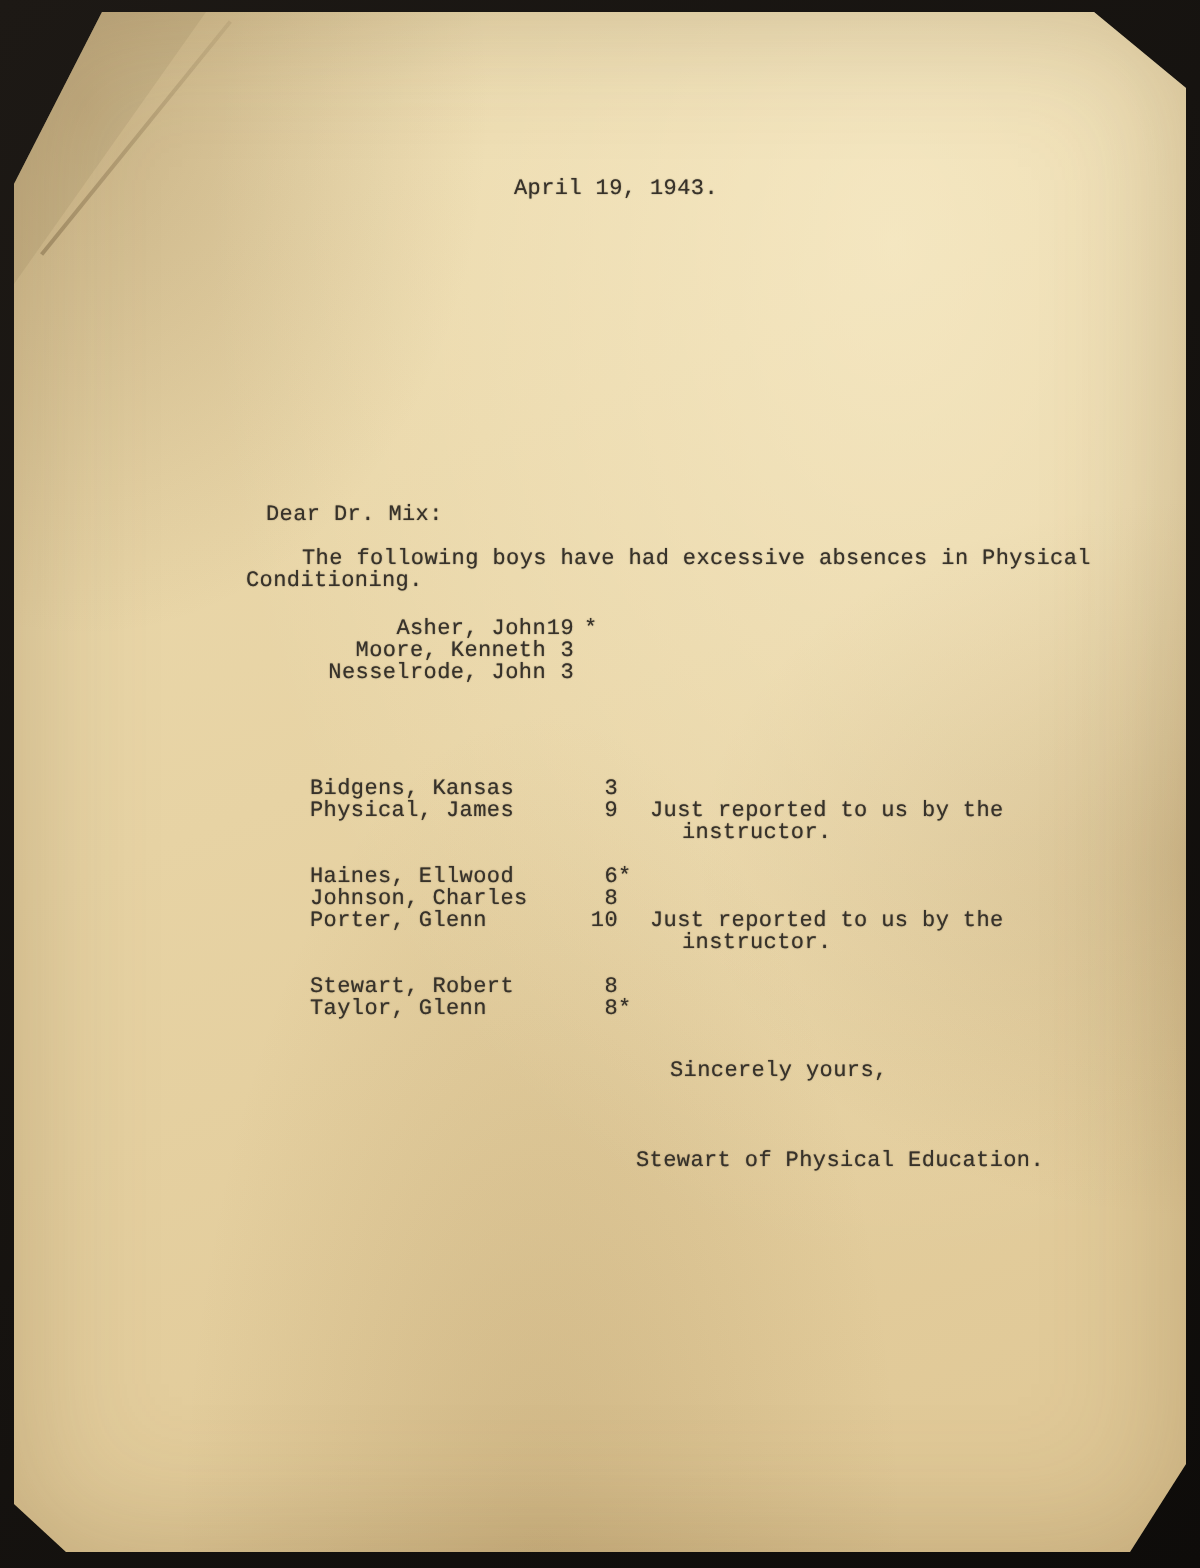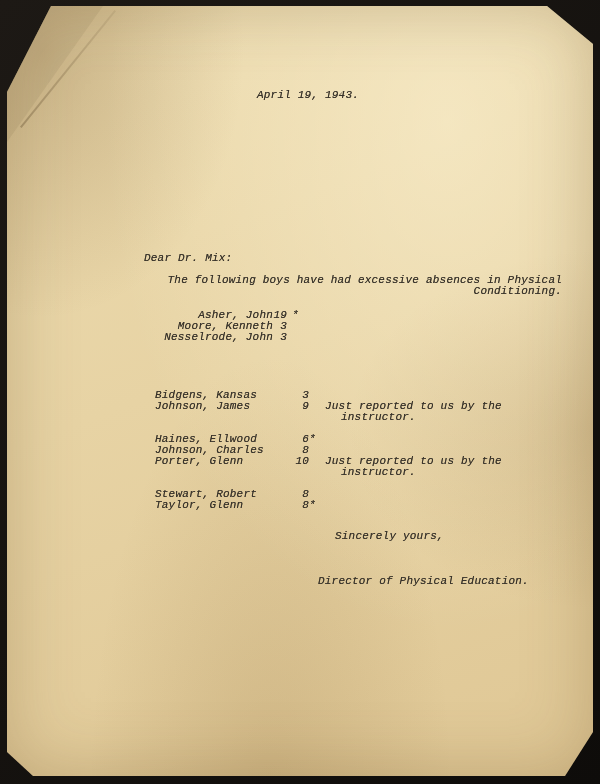--- a/index.html
+++ b/index.html
@@ -6,21 +6,20 @@
   body{
     width:600px;height:784px;
     background:#141210;
     overflow:hidden;
     position:relative;
     font-family:"Liberation Mono","DejaVu Sans Mono",monospace;
   }
   .scan-frame{
     position:absolute;left:0;top:0;width:600px;height:784px;
     background:linear-gradient(135deg,#1d1915 0%,#0e0c0a 100%);
-    font-style:italic;
   }
   .paper{
     position:absolute;left:7px;top:6px;width:586px;height:770px;
     background:
       radial-gradient(ellipse at 75% 15%, rgba(255,246,216,0.50), transparent 55%),
       radial-gradient(ellipse at 6% 6%, rgba(115,82,38,0.28), transparent 26%),
       radial-gradient(ellipse at 101% 55%, rgba(130,95,45,0.20), transparent 30%),
       radial-gradient(ellipse at 45% 104%, rgba(125,90,40,0.18), transparent 40%),
       linear-gradient(160deg,#eddcb0 0%,#e7d3a4 45%,#dfc795 100%);
     box-shadow: inset 0 0 70px rgba(110,80,35,0.30);
@@ -42,22 +41,22 @@
     position:absolute;left:0;top:0;width:600px;height:784px;
     color:#37322a;
     font-size:11px;
     line-height:11px;
     letter-spacing:0.2px;
     text-shadow:0 0 0.6px rgba(55,48,38,0.75);
   }
   .blk{position:absolute;white-space:nowrap;}
   .date-blk{left:257px;top:90px;}
   .recipient-blk{left:127px;top:201px;}
-  .salutation-blk{left:144px;top:253px;}
-  .para{left:112px;top:275px;width:450px;white-space:normal;text-indent:28px;text-align:right;}
+  .salutation-blk{left:133px;top:253px;}
+  .para{left:123px;top:275px;width:450px;white-space:normal;text-indent:28px;}
   .para2{top:356px;}
   .roster1-blk{left:155px;top:310px;}
   .roster2-blk{left:155px;top:390px;}
   .row{display:flex;align-items:flex-start;}
   .r1-name{display:inline-block;width:118px;text-align:right;}
   .r1-num{display:inline-block;width:14px;text-align:right;}
   .r1-star{display:inline-block;margin-left:5px;}
   .r2-name{display:inline-block;width:140px;flex:0 0 auto;}
   .r2-num{display:inline-block;width:14px;text-align:right;flex:0 0 auto;}
   .r2-star{display:inline-block;width:10px;flex:0 0 auto;}
@@ -107,21 +106,21 @@
 
     <div class="blk roster2-blk">
 
       <div class="row">
         <span class="r2-name">Bidgens, Kansas</span>
         <span class="r2-num">3</span>
         <span class="r2-star"></span>
       </div>
 
       <div class="row gap-after">
-        <span class="r2-name">Johnson, James</span>
+        <span class="r2-name">Physical, James</span>
         <span class="r2-num">9</span>
         <span class="r2-star"></span>
         <span class="r2-note">
           <div class="note-line1">Just reported to us by the</div>
           <div class="note-line2">instructor.</div>
         </span>
       </div>
 
       <div class="row">
         <span class="r2-name">Haines, Ellwood</span>
@@ -155,16 +154,16 @@
         <span class="r2-name">Taylor, Glenn</span>
         <span class="r2-num">8</span>
         <span class="r2-star">*</span>
       </div>
 
     </div>
 
 
     <div class="blk closing-blk">Sincerely yours,</div>
 
-    <div class="blk signature-blk">Director of Physical Education.</div>
+    <div class="blk signature-blk">Stewart of Physical Education.</div>
 
   </div>
 </div>
 
 </body></html>

